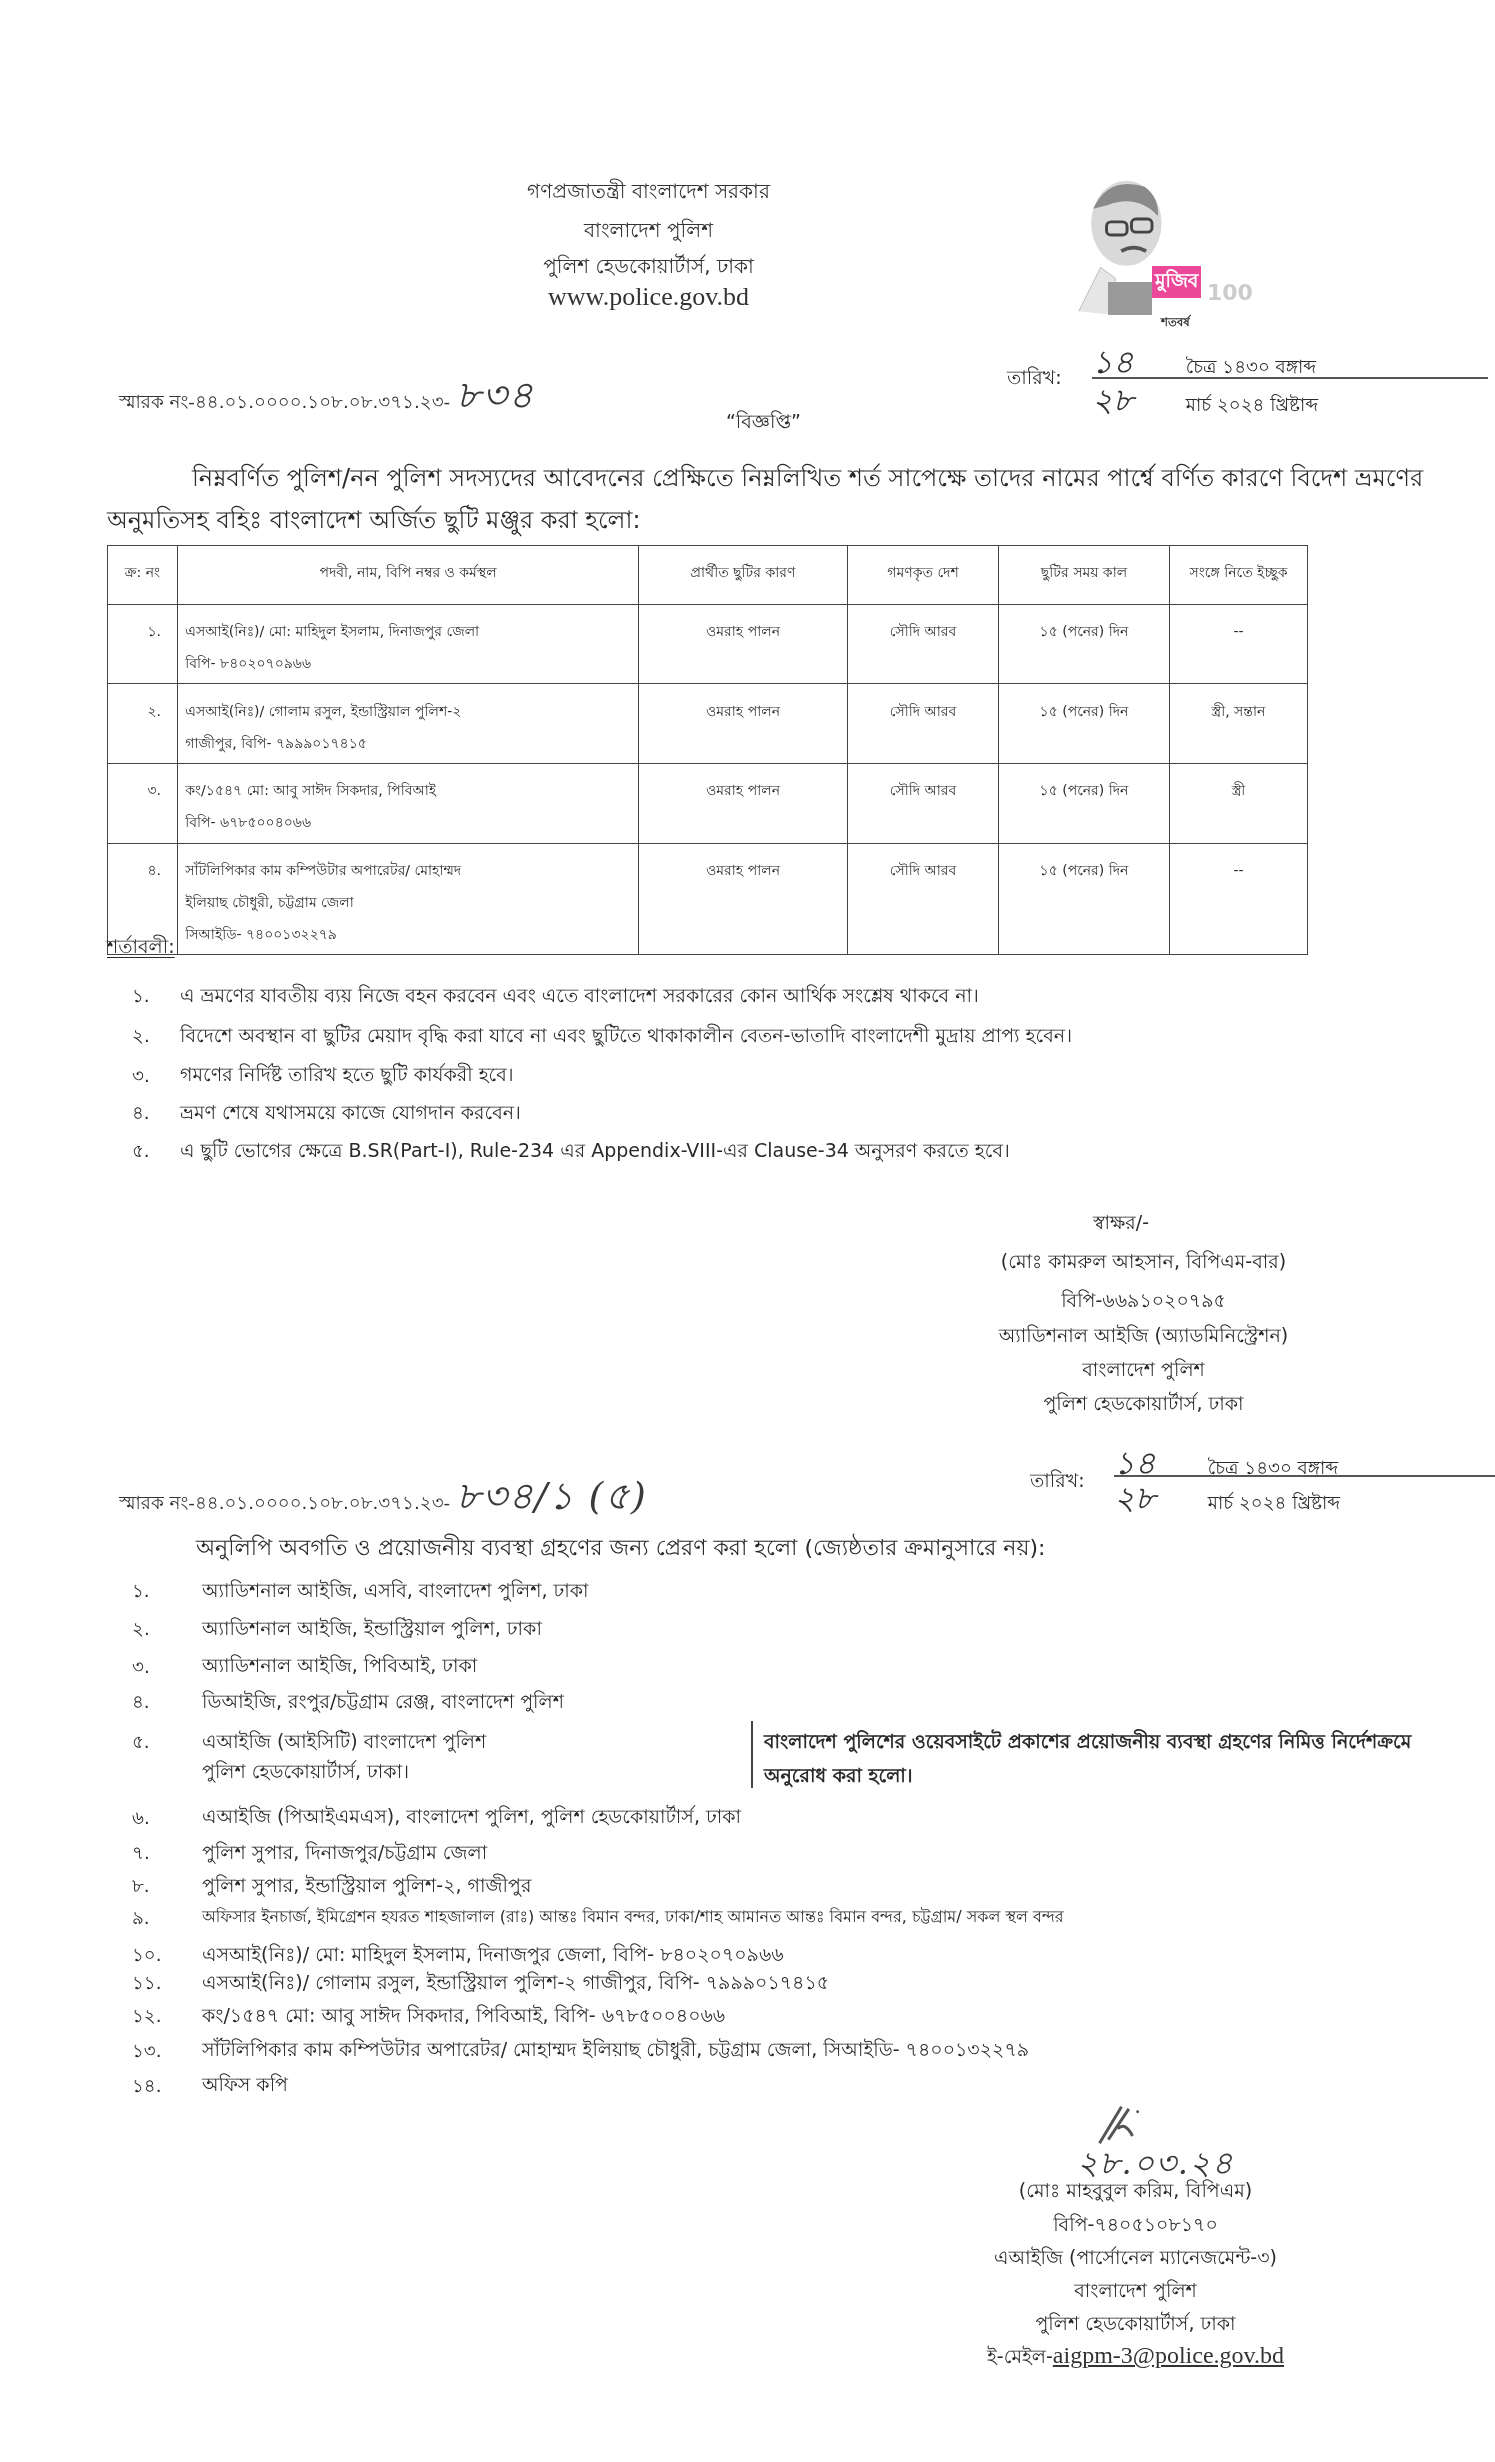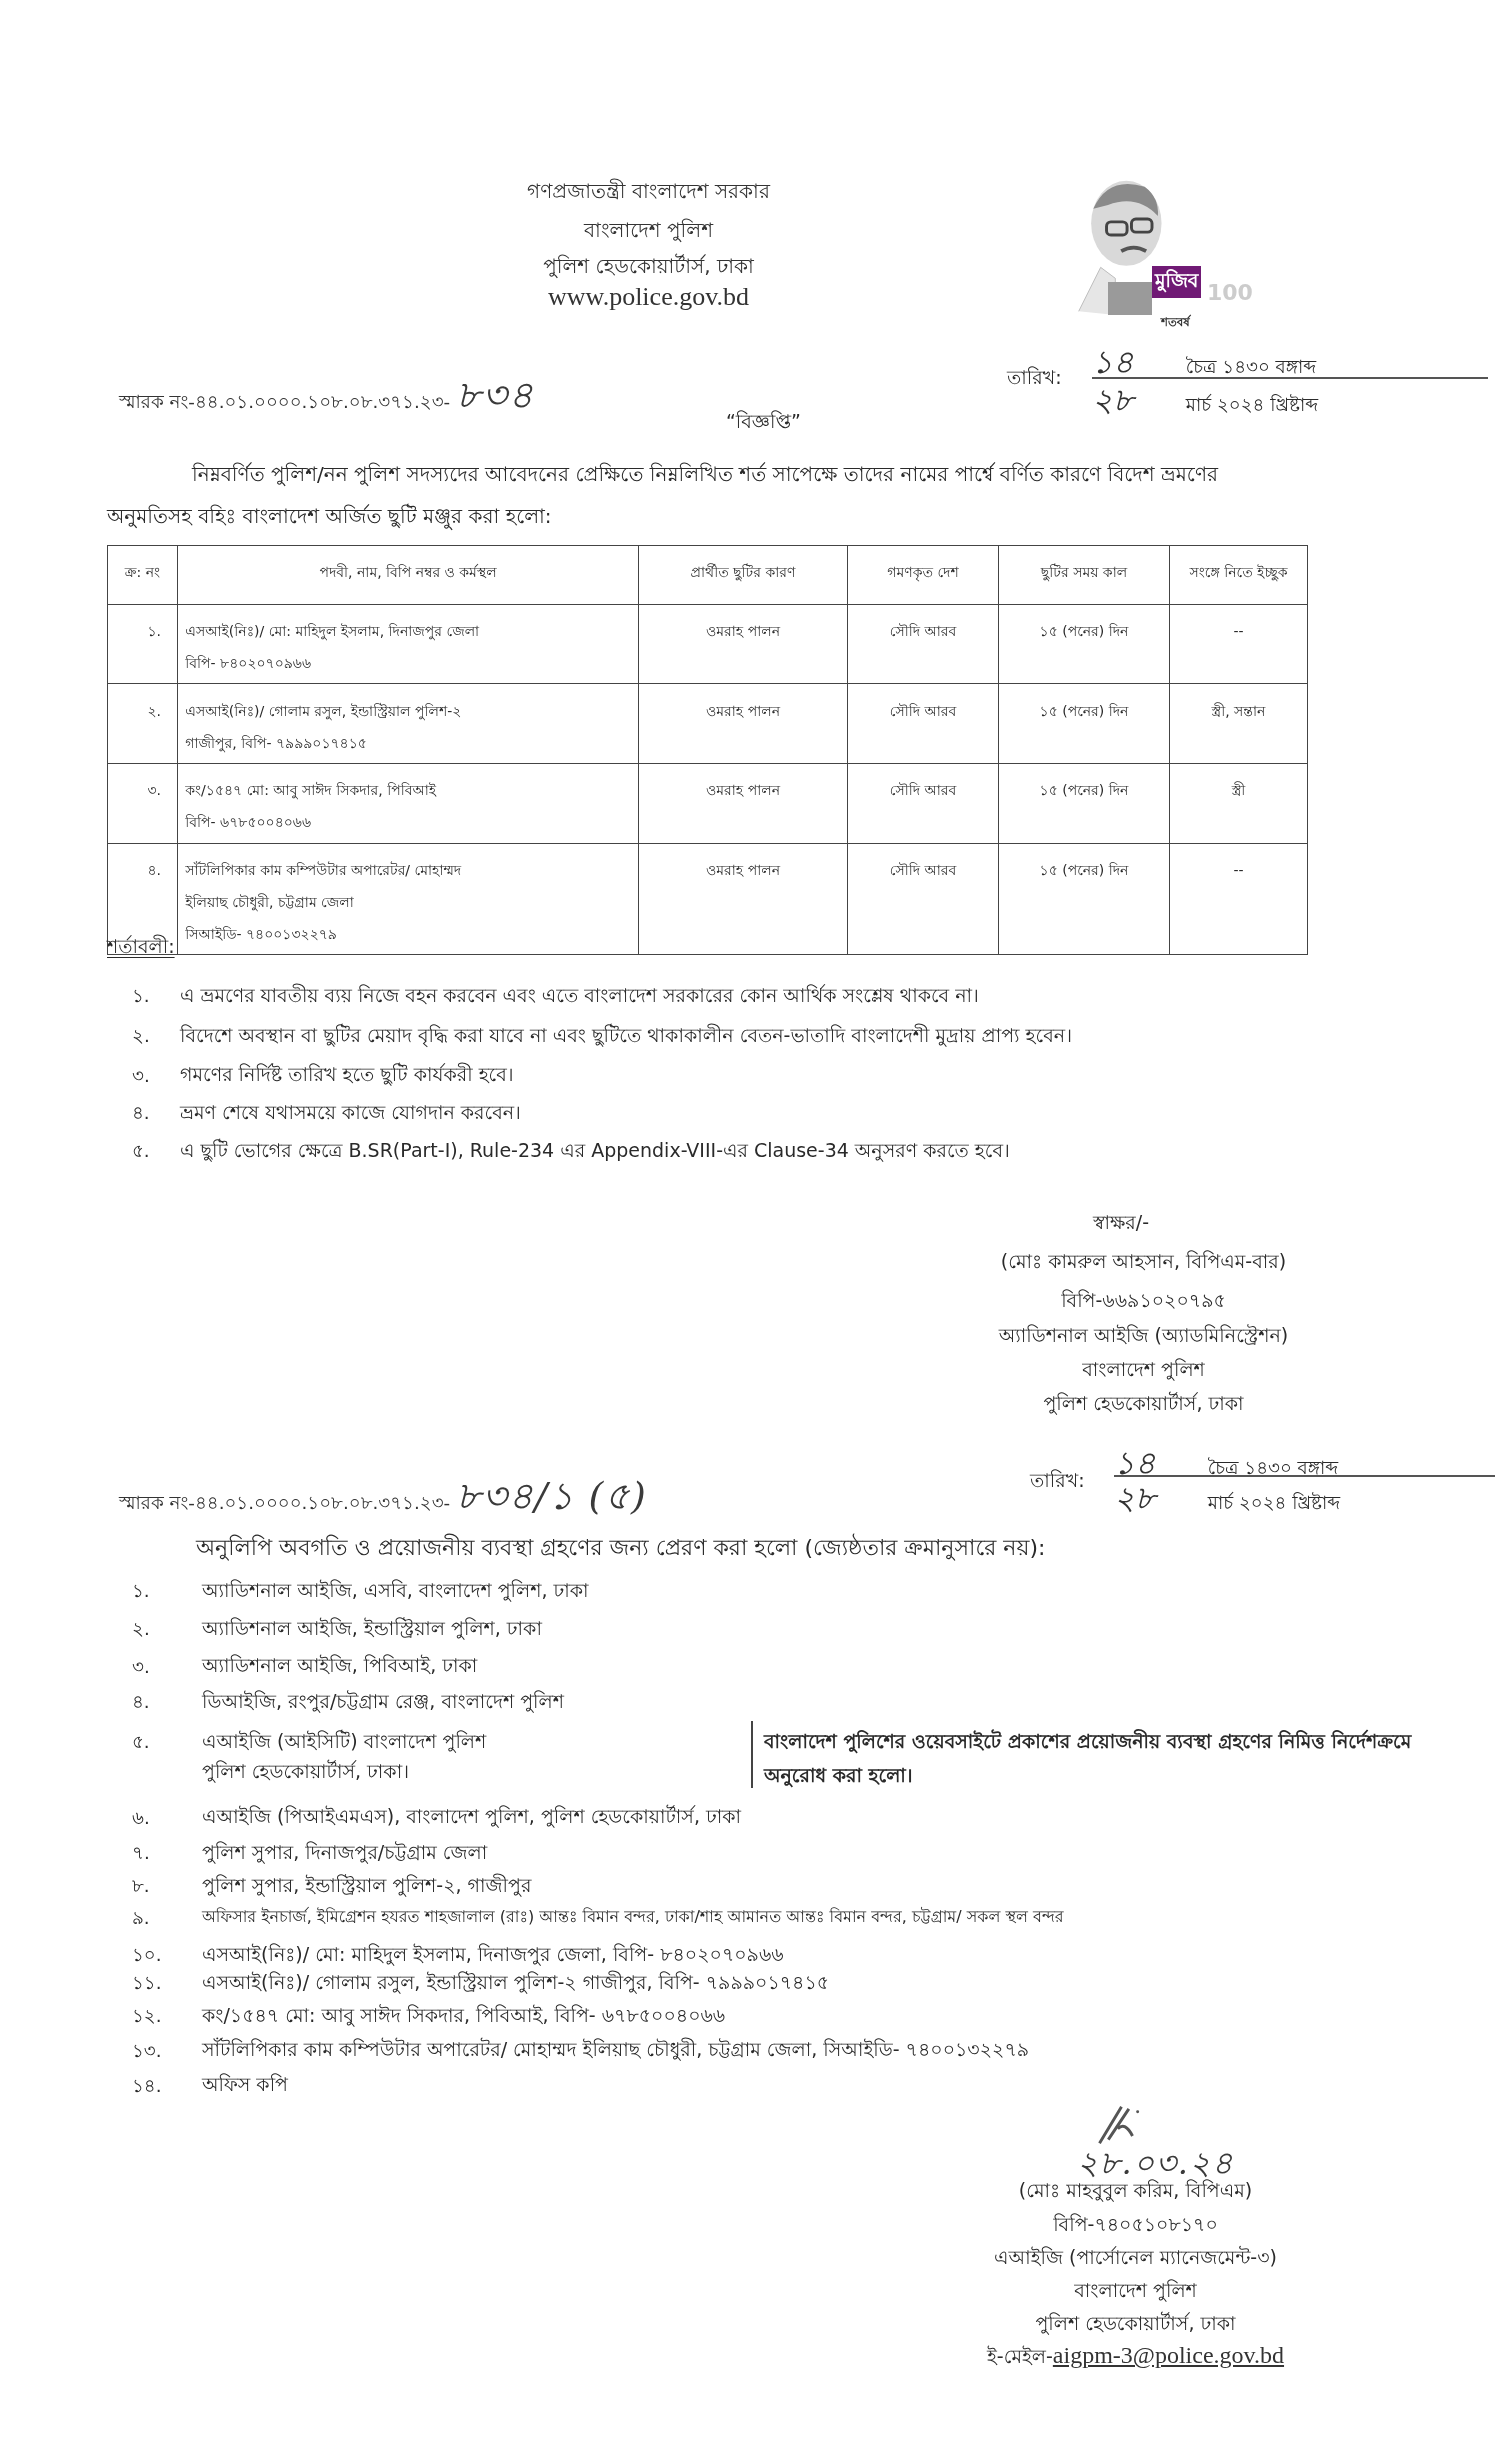--- a/index.html
+++ b/index.html
@@ -9,21 +9,21 @@
   .hdr { left: 0; width: 1297px; text-align: center; font-size: 20px; color: #333; }
   .hdr.url { font-family: "Liberation Serif", serif; font-size: 26px; }
   .memo { font-size: 18.3px; color: #333; }
   .hand { font-family: "DejaVu Serif", serif; font-size: 38px; font-style: italic; color: #3a3a3a; letter-spacing: 1.5px; }
   .datebox { font-size: 18.3px; }
   .date-label { font-size: 19px; }
   .date-top, .date-bot { position: absolute; left: 0; white-space: nowrap; }
   .date-num { font-family: "DejaVu Serif", serif; font-style: italic; font-size: 32px; color: #333; display: inline-block; width: 88px; }
   .date-line { position: absolute; left: 0; width: 396px; height: 1.5px; background: #555; }
   .title { font-size: 19px; }
-  .para { font-size: 20px; }
+  .para { font-size: 24px; }
   table.grant { position: absolute; left: 107px; top: 545px; width: 1200px; height: 358px;
                 border-collapse: collapse; font-size: 14px; table-layout: fixed; border-radius: 15px; }
   table.grant td, table.grant th { border: 1.5px solid #444; vertical-align: top; padding: 10.3px 7.3px 4.4px 7.3px; font-weight: normal; line-height: 32px; }
   table.grant th { text-align: center; height: 43px; }
   table.grant td.c { text-align: center; }
   table.grant td.sl { text-align: right; padding-right: 16px; }
   .cond-label { font-size: 19px; text-decoration: underline; text-underline-offset: 4.4px; }
   .li-num { font-size: 18.3px; }
   .li-text { font-size: 19px; }
   .sig { left: 865px; width: 557px; text-align: center; font-size: 19px; }
@@ -45,21 +45,21 @@
 <div class="portrait">
   <svg width="176" height="143" viewBox="0 0 240 195">
     <ellipse cx="85" cy="70" rx="48" ry="58" fill="#d9d9d9"></ellipse>
     <path d="M40 50 Q60 5 110 20 Q130 35 128 60 Q100 30 60 45 Z" fill="#8a8a8a"></path>
     <rect x="58" y="68" width="28" height="18" rx="6" fill="none" stroke="#444" stroke-width="4"></rect>
     <rect x="92" y="64" width="28" height="18" rx="6" fill="none" stroke="#444" stroke-width="4"></rect>
     <path d="M78 108 Q95 98 112 108" stroke="#555" stroke-width="5" fill="none"></path>
     <path d="M20 190 L50 130 L70 145 L70 195" fill="#e6e6e6" stroke="#aaa"></path>
     <rect x="60" y="150" width="60" height="45" fill="#9a9a9a"></rect>
   </svg>
-  <div class="abs" style="left:88px; top:94px; background:#701a75; color:#fff; font-size:19px; font-weight:bold; padding:0 2.9px;">মুজিব</div>
+  <div class="abs" style="left:88px; top:94px; background:#ec4899; color:#fff; font-size:19px; font-weight:bold; padding:0 2.9px;">মুজিব</div>
   <div class="abs" style="left:97px; top:121px; font-size:11.7px; font-weight:bold; color:#333;margin-top:20px;">শতবর্ষ</div>
   <div class="abs" style="left:143px; top:108px; font-size:22px; color:#ccc; font-weight:bold;">100</div>
 </div>
 
 <div class="abs memo" style="left:119px; top:365px;">
   <span>স্মারক নং-৪৪.০১.০০০০.১০৮.০৮.৩৭১.২৩-</span>
   <span class="hand">৮৩৪</span>
 </div>
 
 <div class="abs date-label" style="left:1007px; top:363px;">তারিখ:</div>

